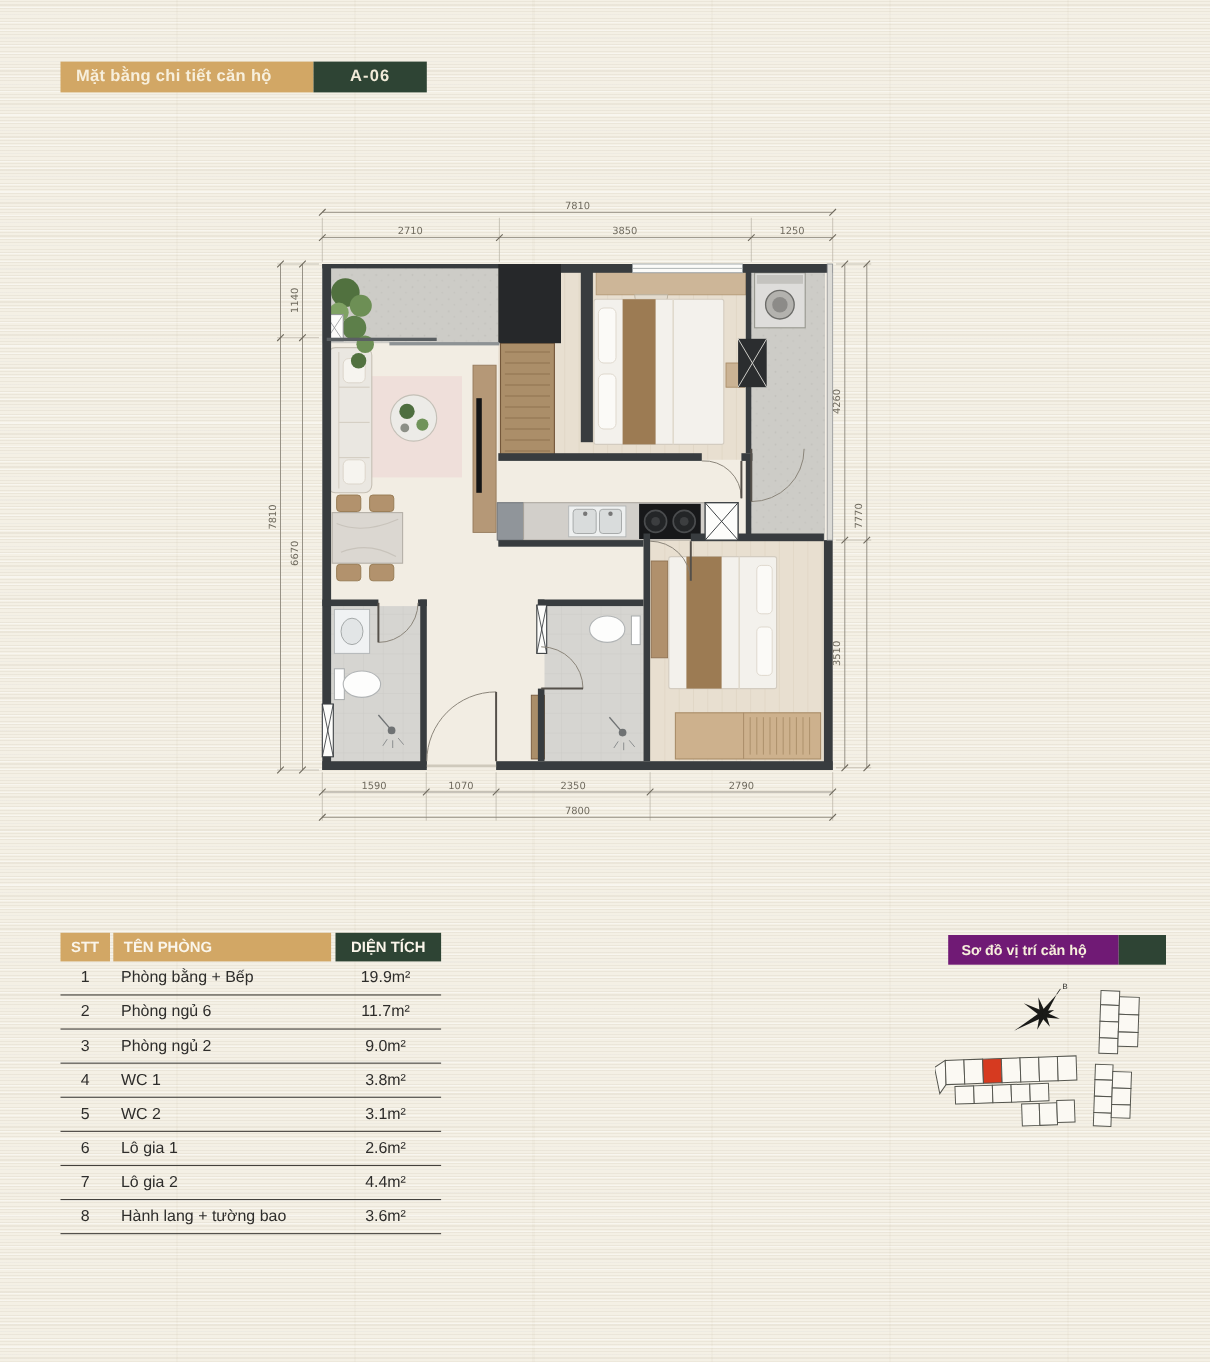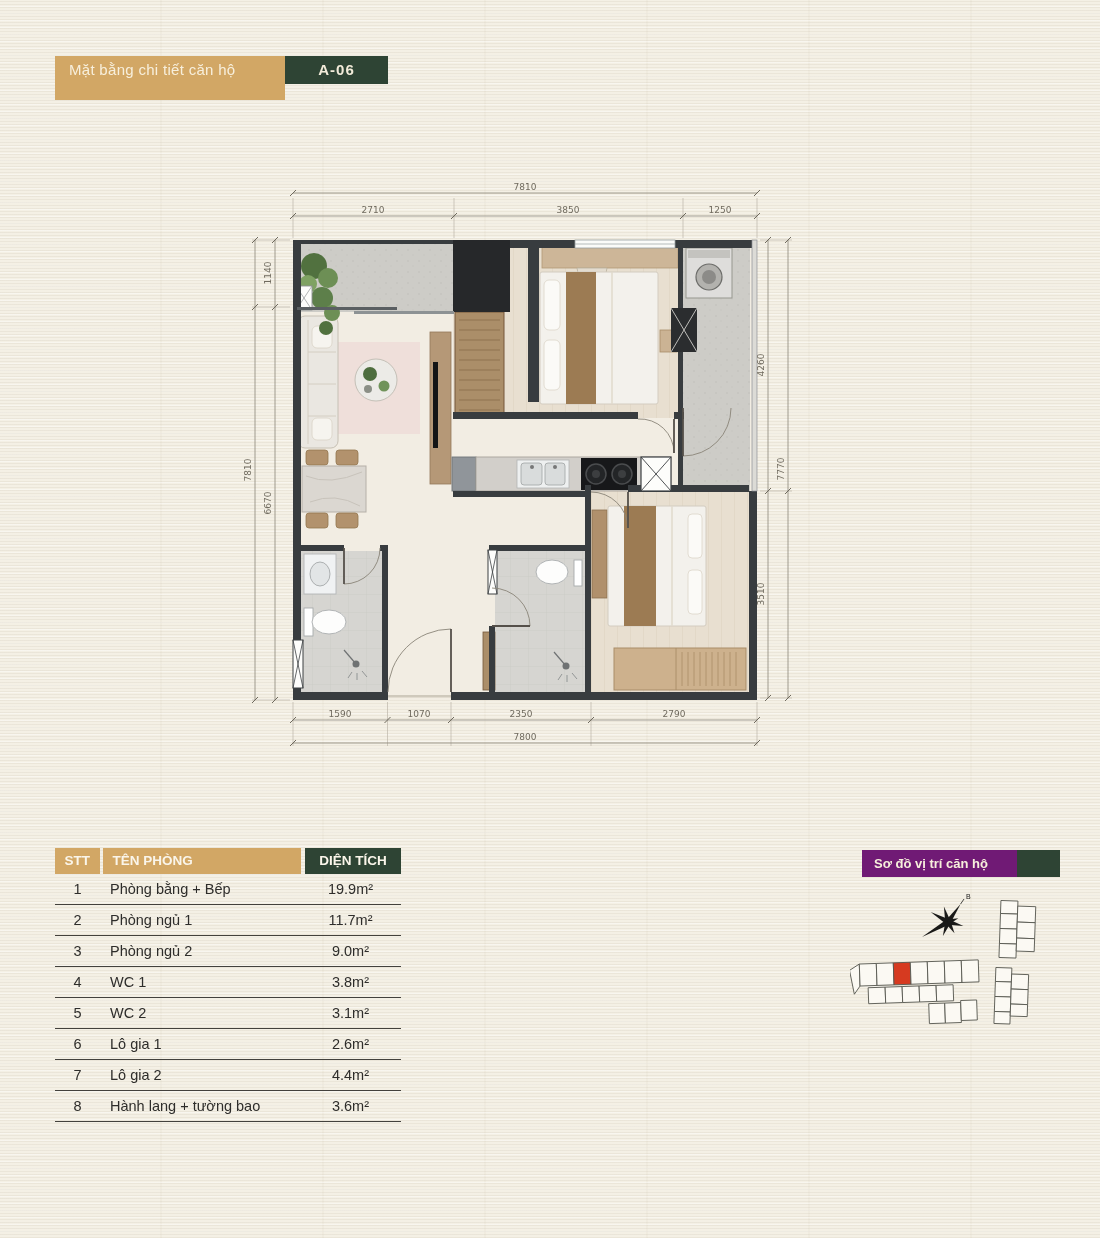--- a/index.html
+++ b/index.html
@@ -9,22 +9,22 @@
     background-color:#f4f0e5;
     background-image:
       repeating-linear-gradient(0deg, rgba(187,176,155,.16) 0 1px, transparent 1px 3px),
       repeating-linear-gradient(0deg, transparent 0 6px, rgba(255,255,255,.38) 6px 7px),
       repeating-linear-gradient(90deg, transparent 0 160px, rgba(205,195,172,.10) 160px 162px);
   }
   .abs{position:absolute;}
   
   .page-header{left:55px;top:56px;display:flex;}
   .title-bar{
-    width:230px;height:44px;line-height:28px;box-sizing:border-box;padding:0 14px;
-    background:#d2a765;color:#f7efdc;font-weight:normal;font-size:15px;letter-spacing:.3px;
+    width:230px;height:28px;line-height:28px;box-sizing:border-box;padding:0 14px;
+    background:#d2a765;color:#f7efdc;font-weight:bold;font-size:15px;letter-spacing:.3px;
   }
   .unit-badge{
     width:103px;height:28px;line-height:28px;text-align:center;
     background:#2e4434;color:#f2ebd9;font-weight:bold;font-size:15px;letter-spacing:1px;
   }
   
   .plan-wrap{left:240px;top:180px;width:560px;height:590px;}
   
   .area-table{left:55px;top:848px;width:346px;font-size:14.5px;color:#2e2d2b;}
   .thead{display:flex;height:26px;}
@@ -335,21 +335,21 @@
   </div>
   <div class="tbody">
   <div class="tr">
     <div class="td stt">1</div>
     <div class="td room">Phòng bằng + Bếp</div>
     <div class="td area">19.9m²</div>
   </div>
 
   <div class="tr">
     <div class="td stt">2</div>
-    <div class="td room">Phòng ngủ 1</div>
+    <div class="td room">Phòng ngủ 6</div>
     <div class="td area">11.7m²</div>
   </div>
 
   <div class="tr">
     <div class="td stt">3</div>
     <div class="td room">Phòng ngủ 2</div>
     <div class="td area">9.0m²</div>
   </div>
 
   <div class="tr">

